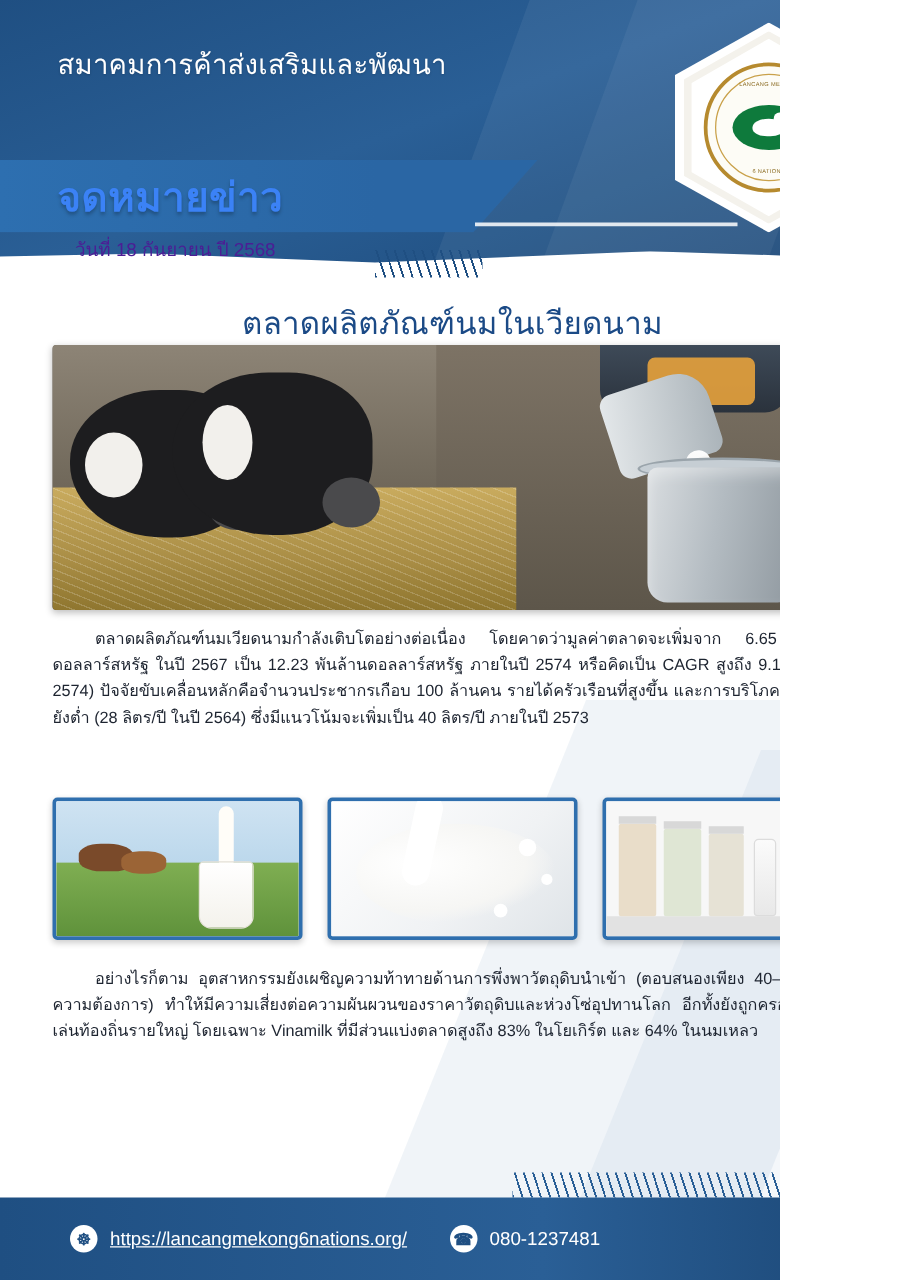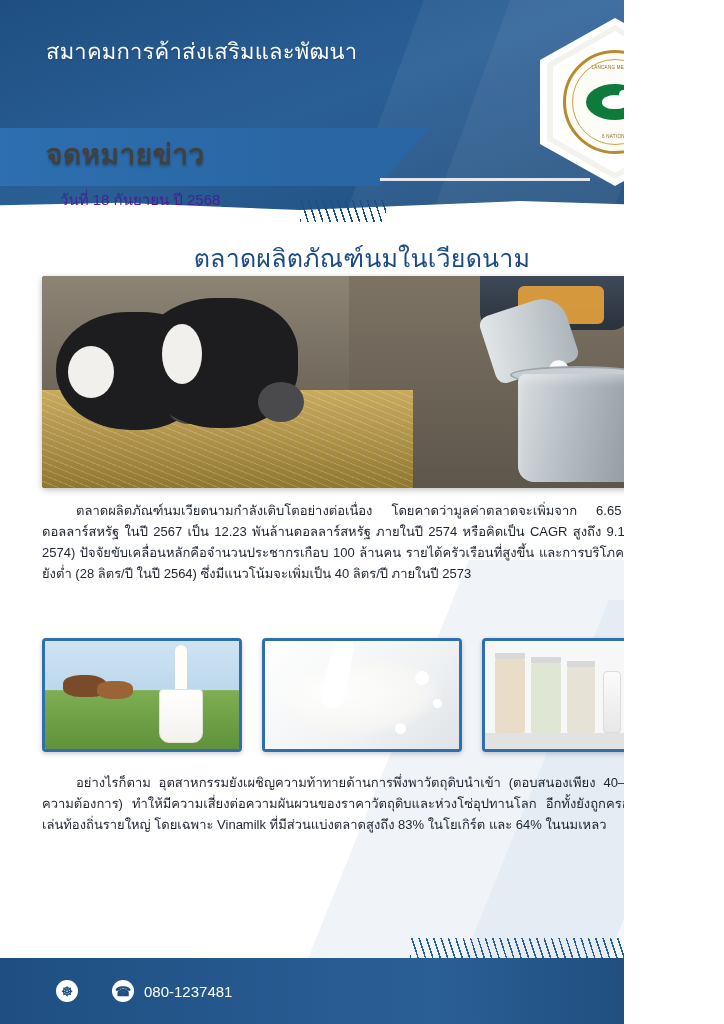--- a/index.html
+++ b/index.html
@@ -111,22 +111,22 @@
   
   .banner {
     position: absolute; left: 0; top: 128px;
     width: 430px; height: 58px;
     background: linear-gradient(90deg, #2d6fb0 0%, #2a66a4 70%, #2a66a4 100%);
     clip-path: polygon(0 0, 100% 0, 88% 100%, 0 100%);
     box-shadow: 0 3px 6px rgba(0,0,0,0.2);
   }
   .banner-title {
     position: absolute; left: 46px; top: 132px;
-    color: #404040;
-    font-size: 28px;
+    color: #3b82f6;
+    font-size: 32px;
     font-weight: bold;
     letter-spacing: 0.5px;
     text-shadow: 0 2px 3px rgba(0,0,0,0.25);
   }
   .banner-date {
     position: absolute; left: 60px; top: 188px;
     color: #4c1d95;
     font-size: 15px;
   }
   .banner-rule {
@@ -425,20 +425,21 @@
   <div class="para" id="para2">
     <span class="indent"></span><span>อย่างไรก็ตาม อุตสาหกรรมยังเผชิญความท้าทายด้านการพึ่งพาวัตถุดิบนำเข้า (ตอบสนองเพียง 40–50% ของความต้องการ) ทำให้มีความเสี่ยงต่อความผันผวนของราคาวัตถุดิบและห่วงโซ่อุปทานโลก อีกทั้งยังถูกครอบงำโดยผู้เล่นท้องถิ่นรายใหญ่ โดยเฉพาะ Vinamilk ที่มีส่วนแบ่งตลาดสูงถึง 83% ในโยเกิร์ต และ 64% ในนมเหลว</span>
   </div>
 
 
   <div class="footer-hatch"></div>
   <div class="footer">
     <div class="footer-inner">
       <div class="fitem">
         <span class="fcircle">☸</span>
+        <a class="flink" href="#">https://lancangmekong6nations.org/</a>
       </div>
       <div class="fitem">
         <span class="fcircle">☎</span>
         <span>080-1237481</span>
       </div>
     </div>
   </div>
 
 </div>
 

